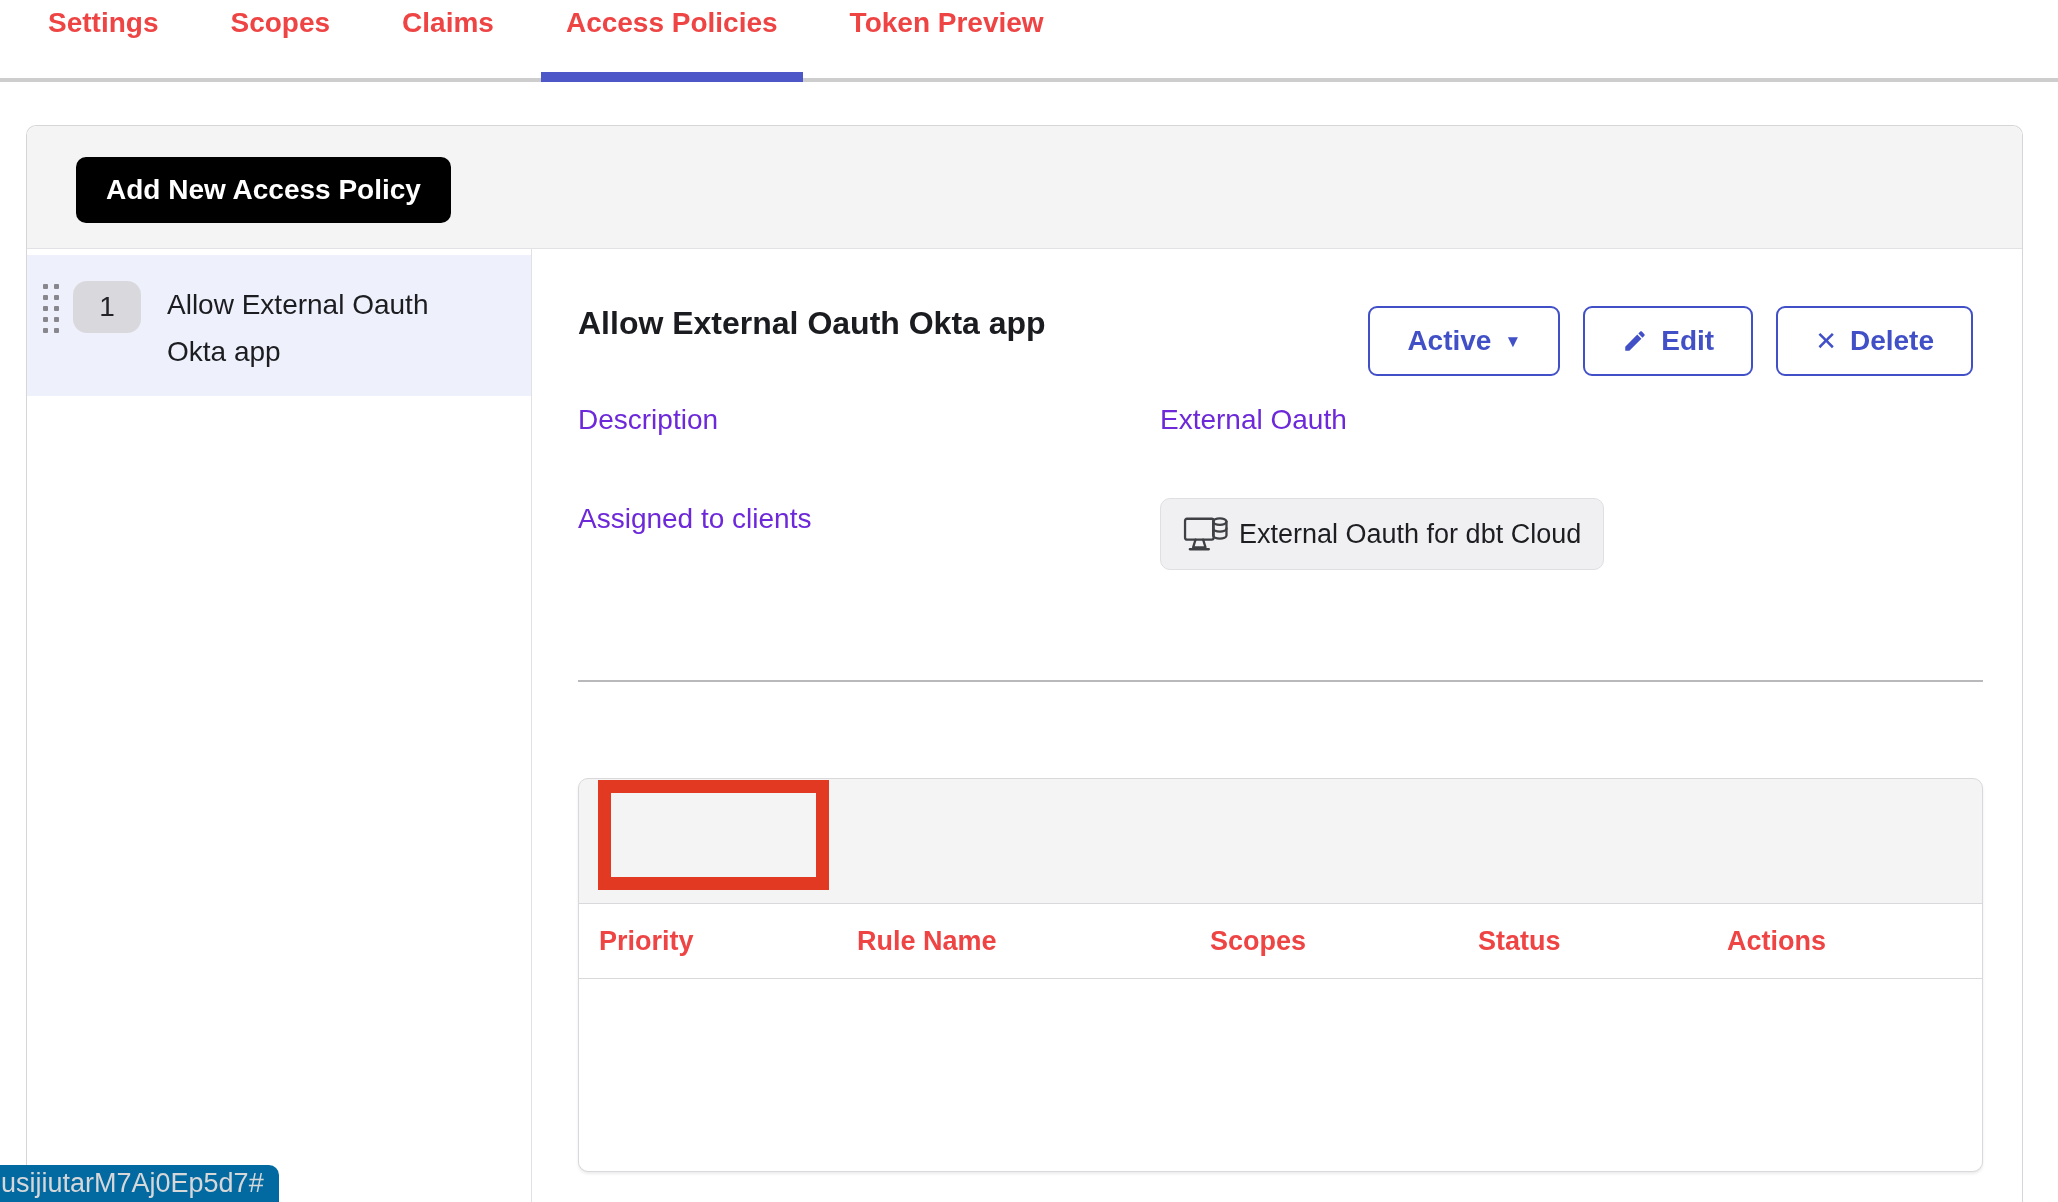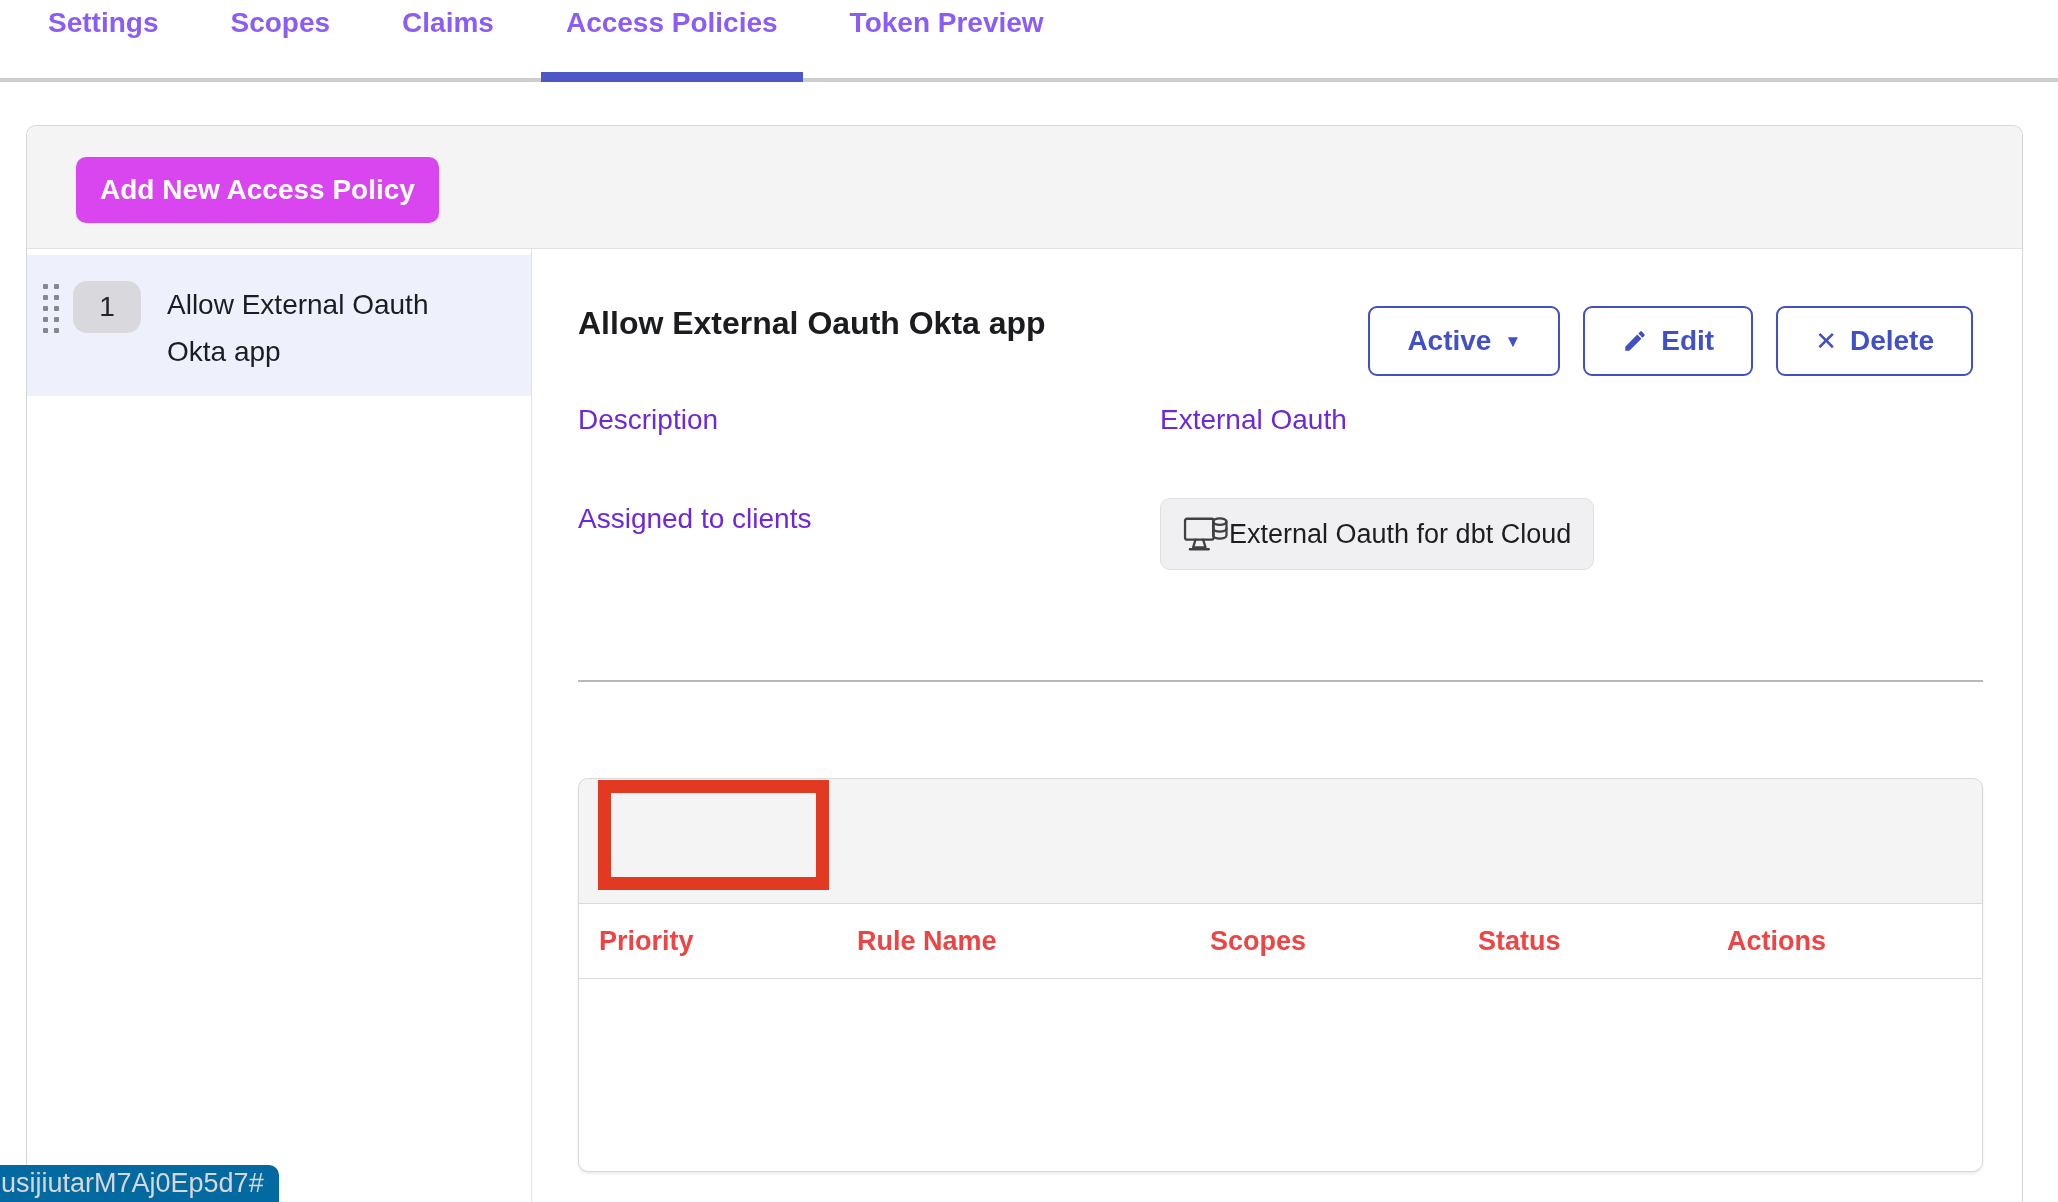--- a/index.html
+++ b/index.html
@@ -4,32 +4,32 @@
 <style>
   * { margin:0; padding:0; box-sizing:border-box; }
   html,body { background:#fff; }
   body { font-family:"Liberation Sans", sans-serif; color:#1e1f23; }
   .screen { position:relative; width:2058px; height:1202px; background:#fff; overflow:hidden; }
 
   
   .tabs-bar { position:absolute; top:0; left:0; width:100%; height:82px; background:#fff;
               border-bottom:4px solid #cdcdce; display:flex; gap:72px; padding-left:48px; align-items:center; }
   .tab { position:relative; height:100%; display:flex; align-items:center; padding-bottom:32px;
-         font-size:28px; font-weight:700; color:#8b5cf6; cursor:pointer; white-space:nowrap; }
+         font-size:28px; font-weight:700; color:#ef4444; cursor:pointer; white-space:nowrap; }
   .tab.active::after { content:""; position:absolute; left:-25px; right:-25px; bottom:-4px; height:10px;
                        background:#4e57c7; }
 
   
   .card { position:absolute; left:26px; top:125px; width:1997px; height:1077px;
           border:1px solid #d5d6d8; border-bottom:none; border-radius:10px 10px 0 0;
           display:flex; flex-direction:column; overflow:visible; background:#fff; }
   .card-header { height:123px; flex:none; background:#f4f4f5; border-bottom:1px solid #e2e2e4;
                  border-radius:10px 10px 0 0; position:relative; }
-  .btn-primary { position:absolute; left:49px; top:31px; height:66px; padding:0 24px;
-                 background:#d946ef; color:#fff; font-family:inherit; font-size:28px; font-weight:700;
+  .btn-primary { position:absolute; left:49px; top:31px; height:66px; padding:0 30px;
+                 background:#000000; color:#fff; font-family:inherit; font-size:28px; font-weight:700;
                  border:none; border-radius:10px; cursor:pointer; }
   .card-body { flex:1; display:flex; min-height:0; }
 
   
   .sidebar { width:505px; flex:none; border-right:1px solid #e1e1e3; padding-top:6px; background:#fff; }
   .policy-item { height:141px; background:#eef0fb; display:flex; align-items:flex-start;
                  padding:26px 0 0 16px; cursor:pointer; }
   .drag-handle { width:17px; margin-top:3px; flex:none; cursor:grab; }
   .policy-badge { margin-left:13px; width:68px; height:52px; background:#d9d9dd; border-radius:14px;
                   display:flex; align-items:center; justify-content:center;
@@ -40,21 +40,21 @@
   .main { flex:1; position:relative; background:#fff; }
   .detail-title { position:absolute; left:46px; top:56px; font-size:32px; font-weight:700; color:#1b1c20; }
   .action-row { position:absolute; top:57px; right:49px; display:flex; gap:23px; height:70px; }
   .btn-outline { display:flex; align-items:center; gap:13px; padding:0 37px; background:#fff;
                  border:2px solid #4150c7; border-radius:9px; color:#4150c7;
                  font-family:inherit; font-size:28px; font-weight:700; cursor:pointer; }
   .btn-outline .caret { font-size:17px; line-height:1; }
   .btn-outline .x-glyph { font-size:26px; font-weight:400; line-height:1; }
   .field-label { position:absolute; font-size:28px; color:#6d28d9; }
   .client-chip { position:absolute; left:628px; top:249px; height:72px; display:flex; align-items:center;
-                 gap:0; padding:0 22px; background:#f0f0f2; border:1px solid #dfdfe1; border-radius:10px;
+                 gap:10px; padding:0 22px; background:#f0f0f2; border:1px solid #dfdfe1; border-radius:10px;
                  font-size:27px; color:#1d1e22; cursor:pointer; }
   .divider { position:absolute; left:46px; top:431px; width:1405px; height:2px; background:#b9b9bb; }
 
   
   .rules-panel { position:absolute; left:46px; top:529px; width:1405px; height:394px;
                  border:1px solid #d9d9db; border-radius:10px; background:#f4f4f5;
                  display:flex; flex-direction:column; box-shadow:0 2px 3px rgba(0,0,0,0.08); }
   .rules-header { height:124px; flex:none; position:relative; }
   .btn-add-rule { position:absolute; left:49px; top:25px; width:166px; height:77px;
                   background:#4e57c7; color:#fff; border:none; border-radius:14px;

